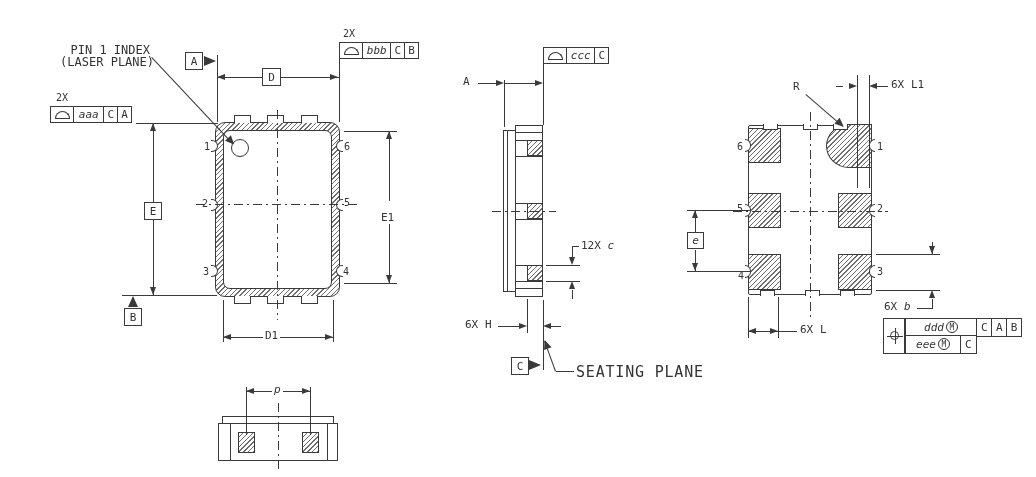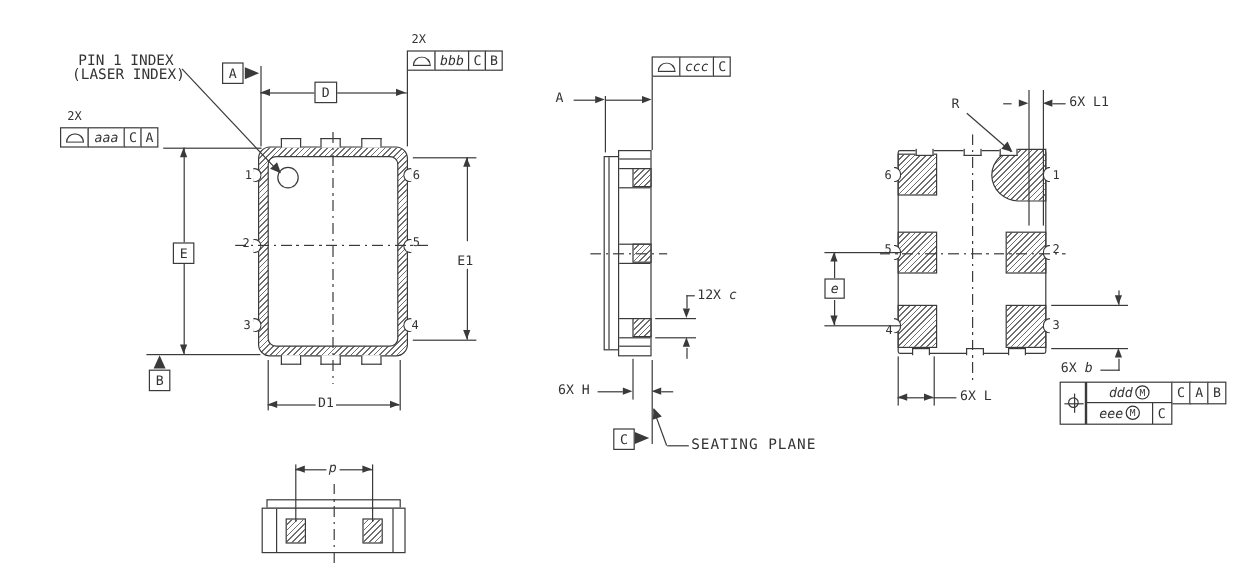--- a/index.html
+++ b/index.html
@@ -65,22 +65,22 @@
   <div class="chl" style="left:196px;top:204px;width:162px;"></div>
   <div class="abs" style="left:231px;top:139px;width:18px;height:18px;border:1.6px solid var(--ln);border-radius:50%;background:#fff;box-sizing:border-box;"></div>
 
   <div class="t sm" style="left:204px;top:141px;">1</div>
   <div class="t sm" style="left:202px;top:198px;">2</div>
   <div class="t sm" style="left:203px;top:266px;">3</div>
   <div class="t sm" style="left:344px;top:141px;">6</div>
   <div class="t sm" style="left:344px;top:197px;">5</div>
   <div class="t sm" style="left:343px;top:266px;">4</div>
 
-  <div class="t" style="left:60px;top:44px;width:90px;text-align:center;font-size:12px;">PIN 1 INDEX</div>
-  <div class="t" style="left:50px;top:56px;width:104px;text-align:right;font-size:12px;">(LASER INDEX)</div>
+  <div class="t" style="left:60px;top:44px;width:90px;text-align:right;font-size:12px;">PIN 1 INDEX</div>
+  <div class="t" style="left:50px;top:56px;width:104px;text-align:right;font-size:12px;">(LASER PLANE)</div>
   <div class="leader" style="left:152px;top:57px;width:119px;transform:rotate(46.8deg);">
       <span class="tipr"></span>
     </div>
 
   <div class="vl" style="left:217px;top:55px;height:67px;"></div>
   <div class="vl" style="left:339px;top:58px;height:64px;"></div>
   <div class="hl" style="left:217px;top:77px;width:122px;"></div>
   <span class="arl" style="left:217px;top:73.5px;"></span>
   <span class="arr" style="left:330px;top:73.5px;"></span>
   <div class="bx" style="left:262px;top:68px;width:19px;height:18px;">D</div>
@@ -192,21 +192,21 @@
   <div class="t" style="left:465px;top:319px;"><span>6X</span> <span>H</span></div>
   <div class="hl" style="left:498px;top:326px;width:21px;"></div>
   <span class="arr" style="left:518.5px;top:322.5px;"></span>
   <span class="arl" style="left:543px;top:322.5px;"></span>
   <div class="hl" style="left:551px;top:326px;width:10px;"></div>
   <div class="vl" style="left:527px;top:299px;height:34px;"></div>
   <div class="vl" style="left:543px;top:300px;height:70px;"></div>
 
   <div class="bx" style="left:511px;top:357px;width:18px;height:18px;">C</div>
   <span class="dtr" style="left:529px;top:360px;"></span>
-  <div class="t" style="left:576px;top:364px;font-size:12px;letter-spacing:0.8px;">SEATING PLANE</div>
+  <div class="t" style="left:576px;top:364px;font-size:15px;letter-spacing:0.8px;">SEATING PLANE</div>
   <div class="hl" style="left:556px;top:371px;width:18px;"></div>
   <div class="leader" style="left:545px;top:341px;width:32px;transform:rotate(69.9deg);">
       <span class="tipl"></span>
     </div>
 
   <div class="abs" style="left:748px;top:125px;width:124px;height:170px;border:1.3px solid var(--ln);box-sizing:border-box;background:#fff;border-radius:2px;"></div>
   <div class="pad hatch" style="left:748px;top:128px;width:33px;height:35px;"></div>
   <div class="pad hatch" style="left:748px;top:193px;width:33px;height:35px;"></div>
   <div class="pad hatch" style="left:748px;top:254px;width:33px;height:36px;"></div>
   <div class="pad hatch" style="left:838px;top:193px;width:34px;height:35px;"></div>

